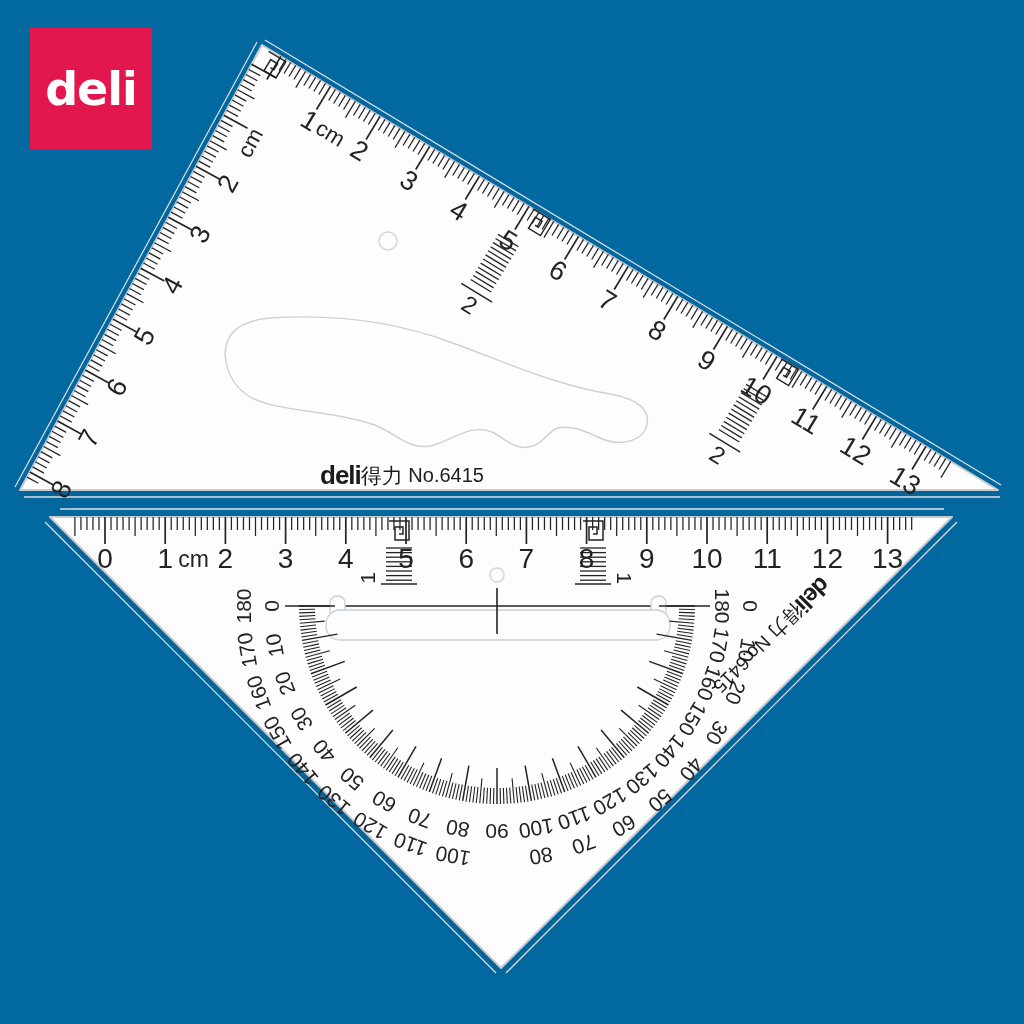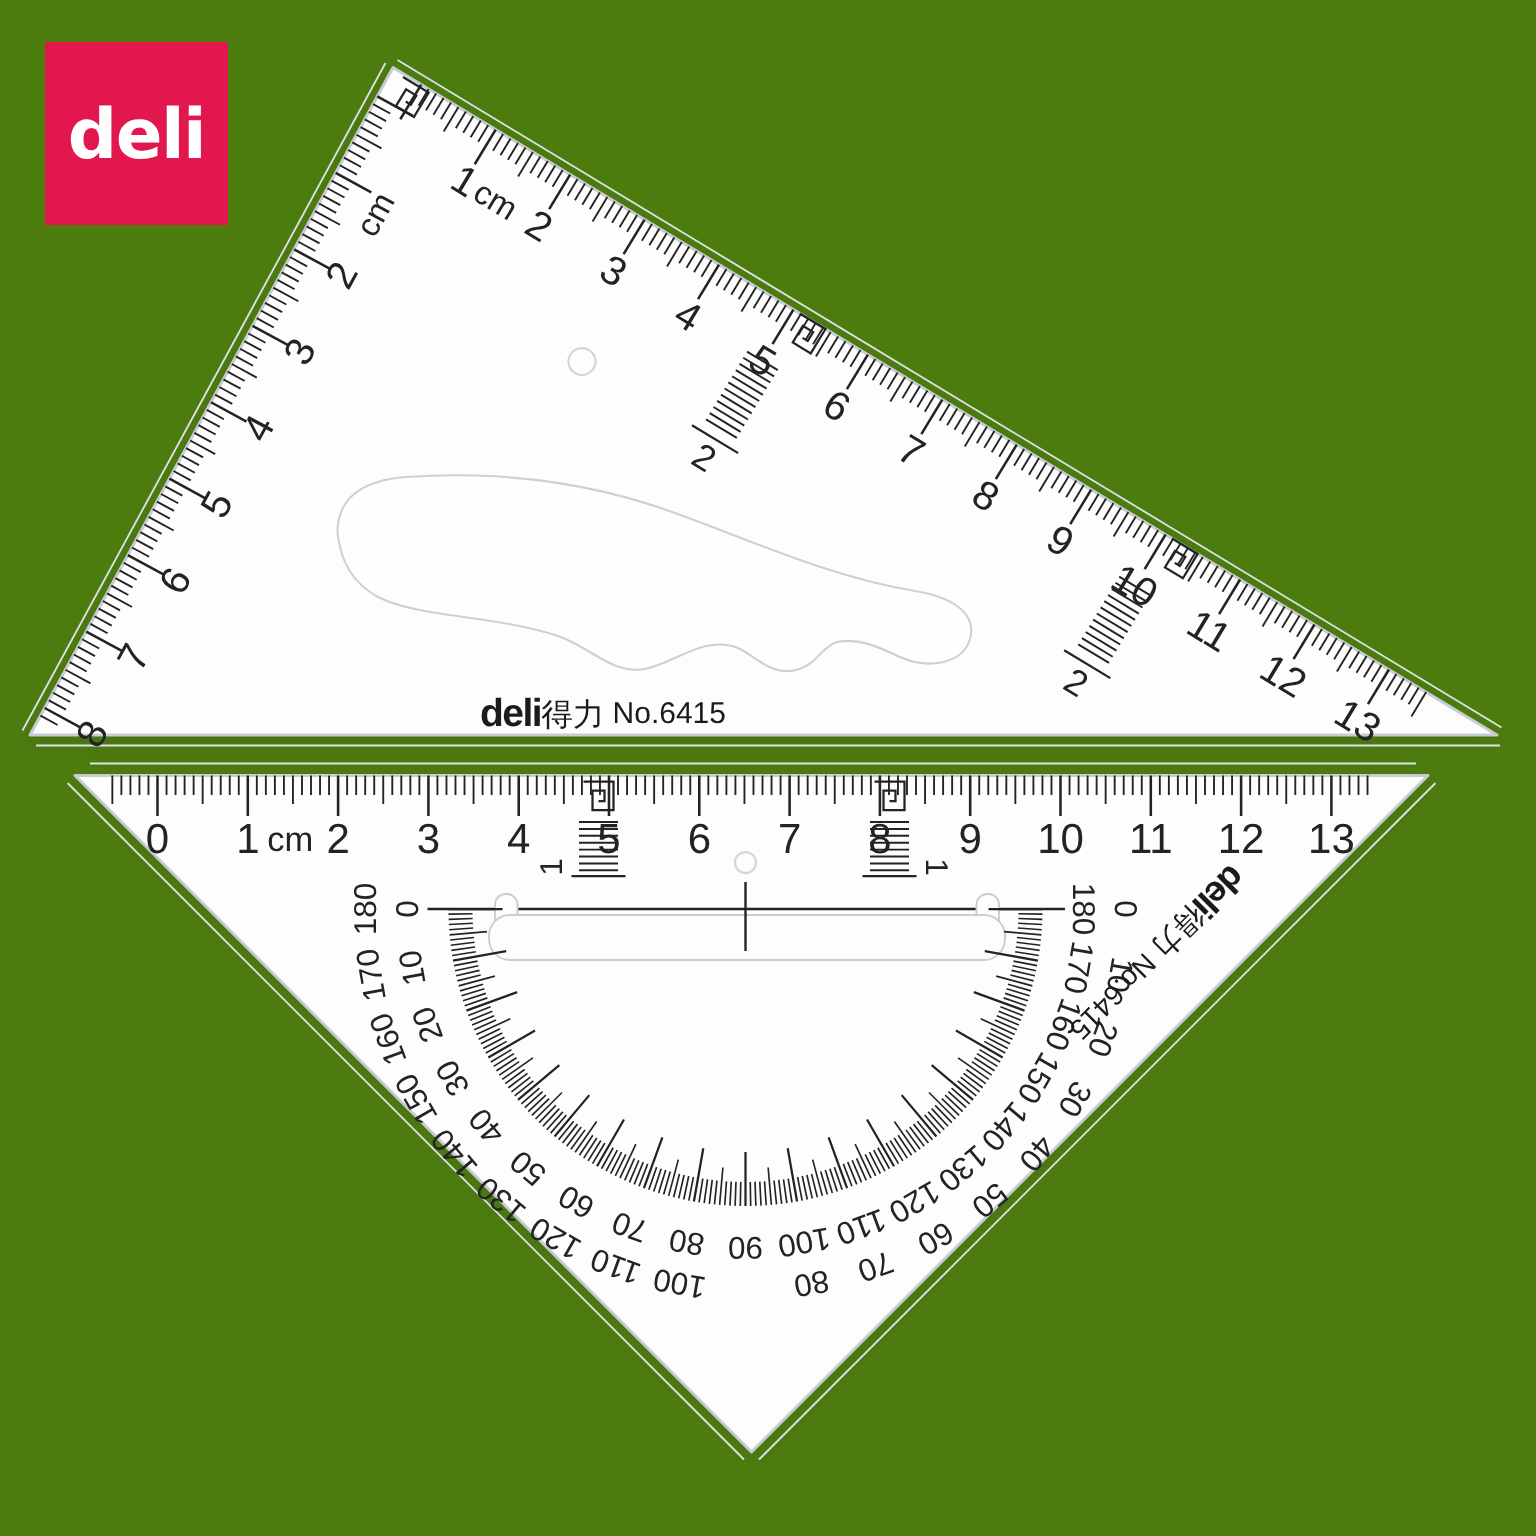--- a/index.html
+++ b/index.html
@@ -1,16 +1,16 @@
 <!DOCTYPE html>
 <html><head>
 <meta charset="utf-8">
 <style>
   html,body{margin:0;padding:0;background:#ffffff;}
-  .stage{position:relative;width:1024px;height:1024px;background:#4d7c0f;overflow:hidden;
+  .stage{position:relative;width:1024px;height:1024px;background:#0369a1;overflow:hidden;
          font-family:"Liberation Sans", sans-serif;}
   .logo{position:absolute;left:30px;top:28px;width:122px;height:122px;
         display:flex;align-items:center;justify-content:center;}
   .logo span{color:#fff;font-weight:700;font-size:46px;letter-spacing:-1px;
         font-family:"DejaVu Sans","Liberation Sans",sans-serif;}
   #scene{position:absolute;left:0;top:0;}
   #top-tri{filter:drop-shadow(0px 4px 5px rgba(40,50,60,.10));}
   #bot-tri{filter:drop-shadow(0px 4px 6px rgba(40,50,60,.10));}
   text{font-family:"Liberation Sans", sans-serif;}
 </style>

